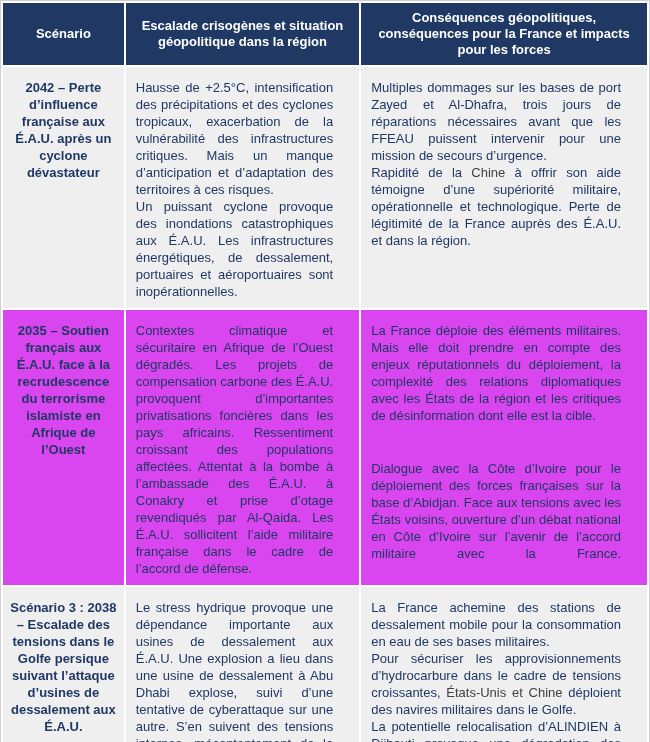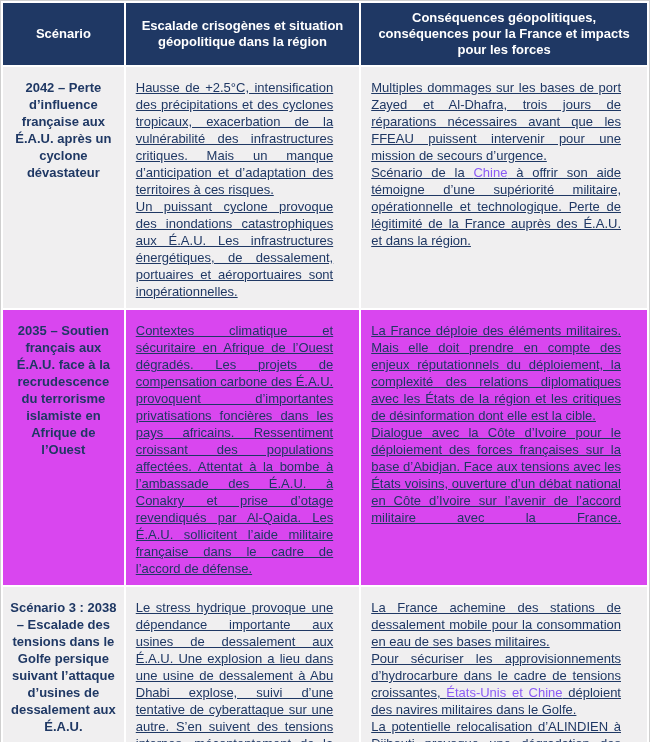--- a/index.html
+++ b/index.html
@@ -48,31 +48,31 @@
     line-height: 17px;
     box-sizing: border-box;
   }
   td.scenario-cell {
     text-align: center;
     font-weight: bold;
     padding: 12px 5px 8px 5px;
   }
   td.factors-cell, td.consequences-cell {
     padding: 12px 26px 8px 10px;
-    text-decoration: underline;
   }
   td p {
     margin: 0;
     text-align: justify;
   }
   td p.justify-last {
     text-align-last: justify;
+    margin-top: 36px;
   }
   .hl {
-    color: #8b5cf6;
+    color: #404040;
   }
   tr.r1 td { height: 226px; margin-top: 25px; }
   tr.r2 td { height: 238px; }
   tr.r3 td { height: 204px; }
 </style>
 </head>
 <body>
 
 <div class="page">
   <table class="scenario-table">
@@ -90,21 +90,21 @@
     </thead>
     <tbody>
       <tr class="row-alt r1">
         <td class="scenario-cell">2042 – Perte d’influence française aux É.A.U. après un cyclone dévastateur</td>
         <td class="factors-cell">
           <p>Hausse de +2.5°C, intensification des précipitations et des cyclones tropicaux, exacerbation de la vulnérabilité des infrastructures critiques. Mais un manque d’anticipation et d’adaptation des territoires à ces risques.</p>
           <p>Un puissant cyclone provoque des inondations catastrophiques aux É.A.U. Les infrastructures énergétiques, de dessalement, portuaires et aéroportuaires sont inopérationnelles.</p>
         </td>
         <td class="consequences-cell">
           <p>Multiples dommages sur les bases de port Zayed et Al-Dhafra, trois jours de réparations nécessaires avant que les FFEAU puissent intervenir pour une mission de secours d’urgence.</p>
-          <p><span>Scénario de la </span><span class="hl">Chine</span><span> à offrir son aide témoigne d’une supériorité militaire, opérationnelle et technologique. Perte de légitimité de la France auprès des É.A.U. et dans la région.</span></p>
+          <p><span>Rapidité de la </span><span class="hl">Chine</span><span> à offrir son aide témoigne d’une supériorité militaire, opérationnelle et technologique. Perte de légitimité de la France auprès des É.A.U. et dans la région.</span></p>
         </td>
       </tr>
       <tr class="row-plain r2">
         <td class="scenario-cell">2035 – Soutien français aux É.A.U. face à la recrudescence du terrorisme islamiste en Afrique de l’Ouest</td>
         <td class="factors-cell">
           <p>Contextes climatique et sécuritaire en Afrique de l’Ouest dégradés. Les projets de compensation carbone des É.A.U. provoquent d’importantes privatisations foncières dans les pays africains. Ressentiment croissant des populations affectées. Attentat à la bombe à l’ambassade des É.A.U. à Conakry et prise d’otage revendiqués par Al-Qaida. Les É.A.U. sollicitent l’aide militaire française dans le cadre de l’accord de défense.</p>
         </td>
         <td class="consequences-cell">
           <p>La France déploie des éléments militaires. Mais elle doit prendre en compte des enjeux réputationnels du déploiement, la complexité des relations diplomatiques avec les États de la région et les critiques de désinformation dont elle est la cible.</p>
           <p class="justify-last">Dialogue avec la Côte d’Ivoire pour le déploiement des forces françaises sur la base d’Abidjan. Face aux tensions avec les États voisins, ouverture d’un débat national en Côte d’Ivoire sur l’avenir de l’accord militaire avec la France.</p>

